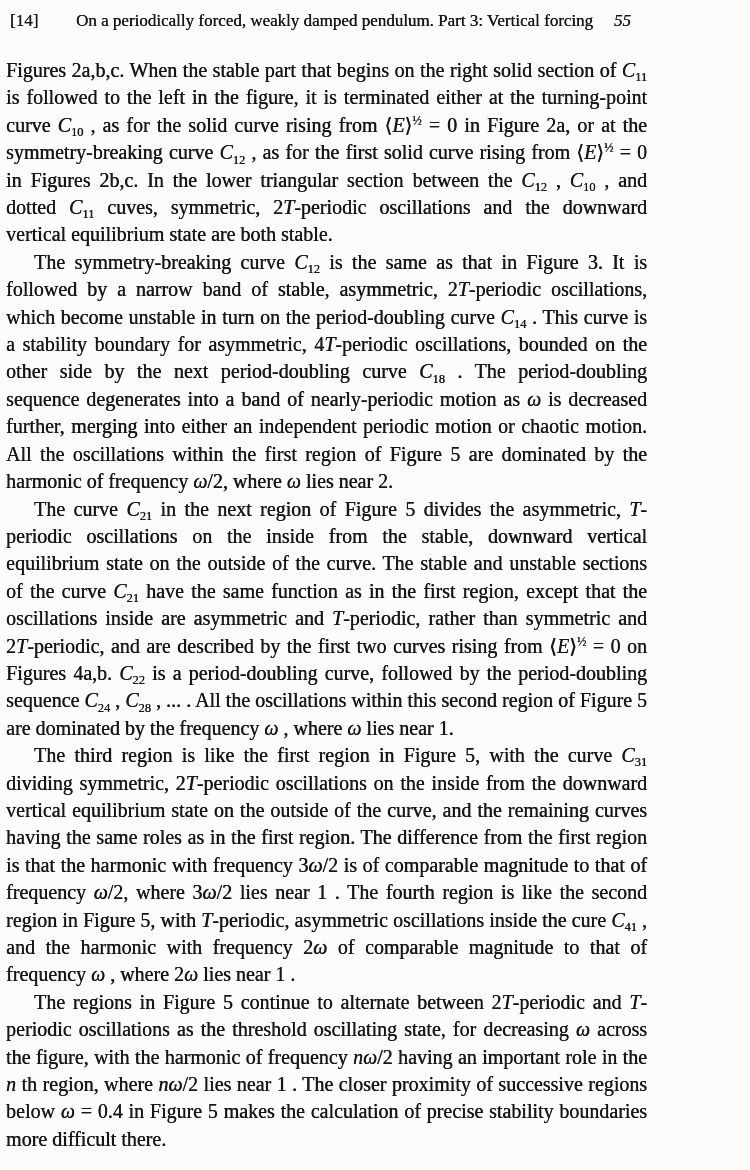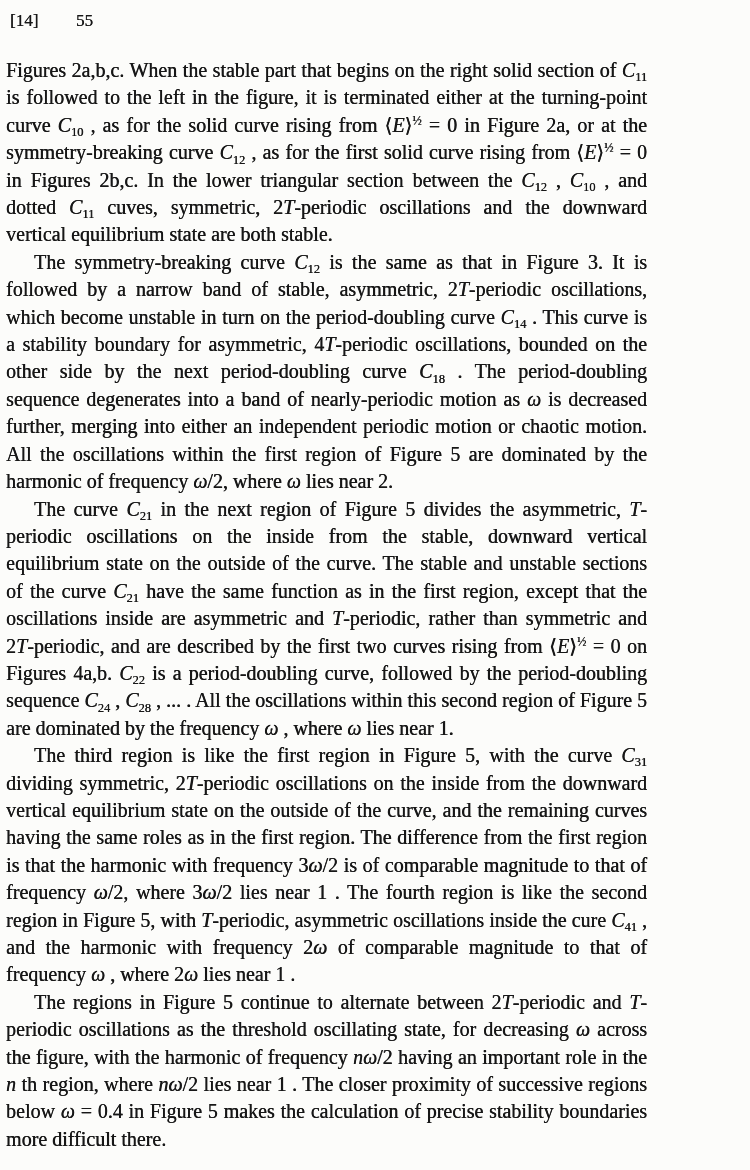--- a/index.html
+++ b/index.html
@@ -31,20 +31,21 @@
   .citation {
     width: 66px;
     flex: 0 0 auto;
   }
   .running-title {
     flex: 1 1 auto;
   }
   .page-number {
     flex: 0 0 auto;
     padding-right: 8px;
+    font-style: italic;
   }
   .body-text {
     margin-top: 25px;
     font-size: 20px;
     line-height: 27.4px;
     text-align: justify;
     text-shadow: 0.35px 0 0 currentColor;
   }
   .body-text p {
     margin: 0;
@@ -57,20 +58,21 @@
   .r-sub { font-size: 62%; vertical-align: -0.35em; line-height: 0; margin-top: 31px; }
   .r-sup { font-size: 62%; vertical-align: 0.55em; line-height: 0; }
 </style>
 </head>
 <body>
 
 <div class="page">
 
   <div class="running-head">
     <span class="citation">[14]</span>
+    <span class="running-title">On a periodically forced, weakly damped pendulum. Part 3: Vertical forcing</span>
     <span class="page-number">55</span>
   </div>
 
   <div class="body-text">
     <p><span>Figures 2a,b,c. When the stable part that begins on the right solid section of </span><span class="r-i">C</span><span class="r-sub">11</span><span> is followed to the left in the figure, it is terminated either at the turning-point curve </span><span class="r-i">C</span><span class="r-sub">10</span><span> , as for the solid curve rising from </span><span>⟨</span><span class="r-i">E</span><span>⟩</span><span class="r-sup">½</span><span> = 0 in Figure 2a, or at the symmetry-breaking curve </span><span class="r-i">C</span><span class="r-sub">12</span><span> , as for the first solid curve rising from </span><span>⟨</span><span class="r-i">E</span><span>⟩</span><span class="r-sup">½</span><span> = 0 in Figures 2b,c. In the lower triangular section between the </span><span class="r-i">C</span><span class="r-sub">12</span><span> , </span><span class="r-i">C</span><span class="r-sub">10</span><span> , and dotted </span><span class="r-i">C</span><span class="r-sub">11</span><span> cuves, symmetric, 2</span><span class="r-i">T</span><span>-periodic oscillations and the downward vertical equilibrium state are both stable.</span></p>
     <p class="indent"><span>The symmetry-breaking curve </span><span class="r-i">C</span><span class="r-sub">12</span><span> is the same as that in Figure 3. It is followed by a narrow band of stable, asymmetric, 2</span><span class="r-i">T</span><span>-periodic oscillations, which become unstable in turn on the period-doubling curve </span><span class="r-i">C</span><span class="r-sub">14</span><span> . This curve is a stability boundary for asymmetric, 4</span><span class="r-i">T</span><span>-periodic oscillations, bounded on the other side by the next period-doubling curve </span><span class="r-i">C</span><span class="r-sub">18</span><span> . The period-doubling sequence degenerates into a band of nearly-periodic motion as </span><span class="r-i">ω</span><span> is decreased further, merging into either an independent periodic motion or chaotic motion. All the oscillations within the first region of Figure 5 are dominated by the harmonic of frequency </span><span class="r-i">ω</span><span>/2, where </span><span class="r-i">ω</span><span> lies near 2.</span></p>
     <p class="indent"><span>The curve </span><span class="r-i">C</span><span class="r-sub">21</span><span> in the next region of Figure 5 divides the asymmetric, </span><span class="r-i">T</span><span>-periodic oscillations on the inside from the stable, downward vertical equilibrium state on the outside of the curve. The stable and unstable sections of the curve </span><span class="r-i">C</span><span class="r-sub">21</span><span> have the same function as in the first region, except that the oscillations inside are asymmetric and </span><span class="r-i">T</span><span>-periodic, rather than symmetric and 2</span><span class="r-i">T</span><span>-periodic, and are described by the first two curves rising from </span><span>⟨</span><span class="r-i">E</span><span>⟩</span><span class="r-sup">½</span><span> = 0 on Figures 4a,b. </span><span class="r-i">C</span><span class="r-sub">22</span><span> is a period-doubling curve, followed by the period-doubling sequence </span><span class="r-i">C</span><span class="r-sub">24</span><span> , </span><span class="r-i">C</span><span class="r-sub">28</span><span> , ... . All the oscillations within this second region of Figure 5 are dominated by the frequency </span><span class="r-i">ω</span><span> , where </span><span class="r-i">ω</span><span> lies near 1.</span></p>
     <p class="indent"><span>The third region is like the first region in Figure 5, with the curve </span><span class="r-i">C</span><span class="r-sub">31</span><span> dividing symmetric, 2</span><span class="r-i">T</span><span>-periodic oscillations on the inside from the downward vertical equilibrium state on the outside of the curve, and the remaining curves having the same roles as in the first region. The difference from the first region is that the harmonic with frequency 3</span><span class="r-i">ω</span><span>/2 is of comparable magnitude to that of frequency </span><span class="r-i">ω</span><span>/2, where 3</span><span class="r-i">ω</span><span>/2 lies near 1 . The fourth region is like the second region in Figure 5, with </span><span class="r-i">T</span><span>-periodic, asymmetric oscillations inside the cure </span><span class="r-i">C</span><span class="r-sub">41</span><span> , and the harmonic with frequency 2</span><span class="r-i">ω</span><span> of comparable magnitude to that of frequency </span><span class="r-i">ω</span><span> , where 2</span><span class="r-i">ω</span><span> lies near 1 .</span></p>
     <p class="indent"><span>The regions in Figure 5 continue to alternate between 2</span><span class="r-i">T</span><span>-periodic and </span><span class="r-i">T</span><span>-periodic oscillations as the threshold oscillating state, for decreasing </span><span class="r-i">ω</span><span> across the figure, with the harmonic of frequency </span><span class="r-i">nω</span><span>/2 having an important role in the </span><span class="r-i">n</span><span> th region, where </span><span class="r-i">nω</span><span>/2 lies near 1 . The closer proximity of successive regions below </span><span class="r-i">ω</span><span> = 0.4 in Figure 5 makes the calculation of precise stability boundaries more difficult there.</span></p>
   </div>

